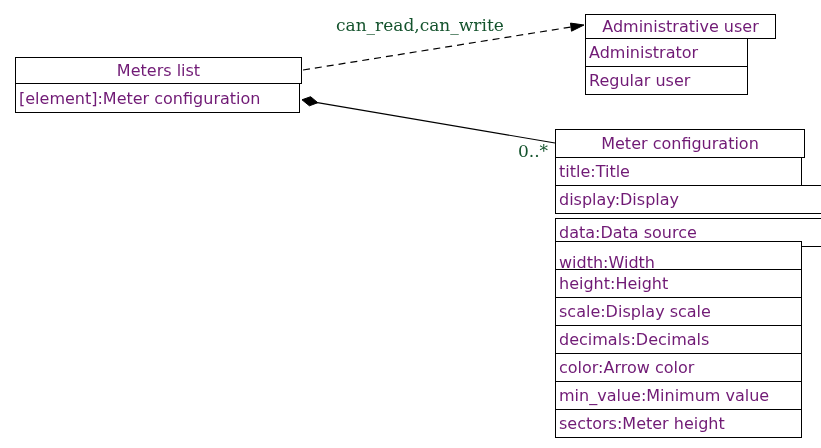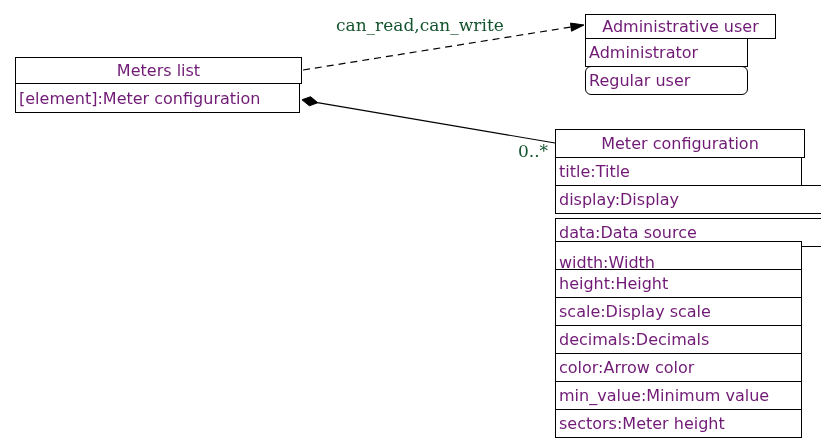--- a/index.html
+++ b/index.html
@@ -55,21 +55,21 @@
 <div class="canvas">
 
   <div>
     <div class="cell title" style="left:15px; top:57px; width:287px; height:27px;">Meters list</div>
     <div class="cell attr" style="left:15px; top:83px; width:285px; height:30px;">[element]:Meter configuration</div>
   </div>
 
   <div>
     <div class="cell title" style="left:585px; top:14px; width:191px; height:25px;">Administrative user</div>
     <div class="cell attr" style="left:585px; top:38px; width:163px; height:29px;">Administrator</div>
-    <div class="cell attr" style="left:585px; top:66px; width:163px; height:29px;border-radius:6px;">Regular user</div>
+    <div class="cell attr" style="left:585px; top:66px; width:163px; height:29px;">Regular user</div>
   </div>
 
   <div>
     <div class="cell title" style="left:555px; top:129px; width:250px; height:29px;">Meter configuration</div>
     <div class="cell attr" style="left:555px; top:157px; width:247px; height:29px;text-align:right;">title:Title</div>
     <div class="cell attr" style="left:555px; top:185px; width:291px; height:29px;">display:Display</div>
     <div class="cell attr" style="left:555px; top:218px; width:290px; height:29px;">data:Data source</div>
     <div class="cell attr" style="left:555px; top:241px; width:247px; height:42px;">width:Width</div>
     <div class="cell attr" style="left:555px; top:269px; width:247px; height:29px;">height:Height</div>
     <div class="cell attr" style="left:555px; top:297px; width:247px; height:29px;">scale:Display scale</div>

